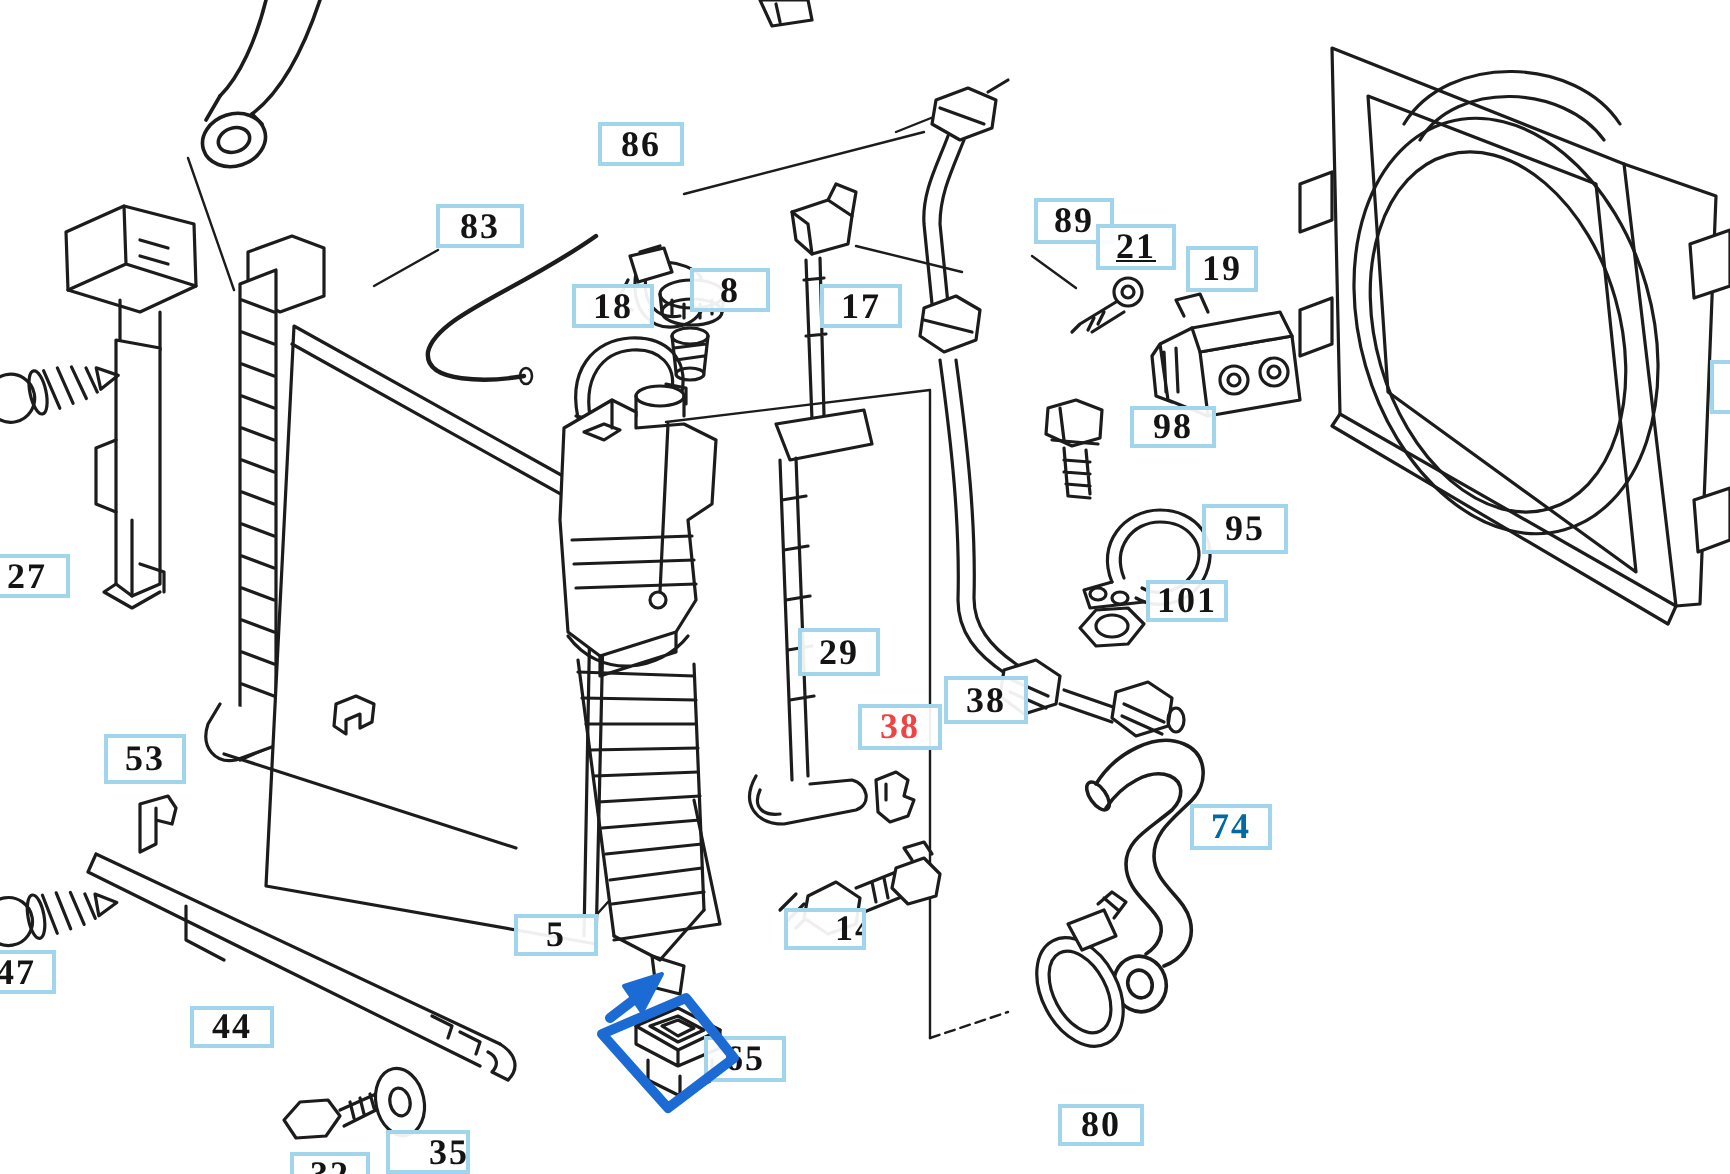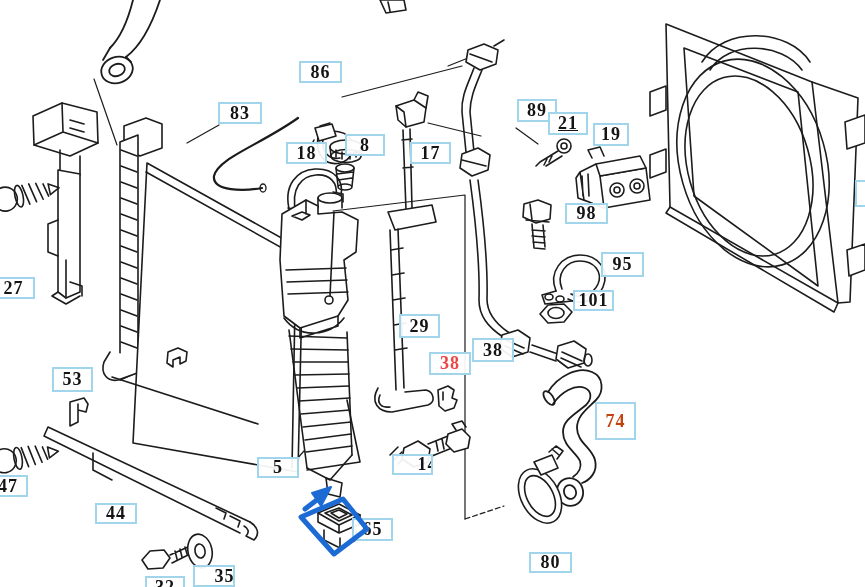--- a/index.html
+++ b/index.html
@@ -288,21 +288,21 @@
       <div class="part-label" style="left: 345px; top: 134px; width: 40px; height: 22px; border-color: rgb(160, 213, 236); color: rgb(20, 20, 20);">8</div>
       <div class="part-label" style="left: 410px; top: 142px; width: 41px; height: 22px; border-color: rgb(160, 213, 236); color: rgb(20, 20, 20);">17</div>
       <div class="part-label" style="left: 565px; top: 203px; width: 43px; height: 21px; border-color: rgb(160, 213, 236); color: rgb(20, 20, 20); text-align: right;">98</div>
       <div class="part-label" style="left: 601px; top: 252px; width: 43px; height: 25px; border-color: rgb(160, 213, 236); color: rgb(20, 20, 20);">95</div>
       <div class="part-label" style="left: 573px; top: 290px; width: 41px; height: 21px; border-color: rgb(160, 213, 236); color: rgb(20, 20, 20);">101</div>
       <div class="part-label" style="left: -8px; top: 277px; width: 43px; height: 22px; border-color: rgb(160, 213, 236); color: rgb(20, 20, 20);">27</div>
       <div class="part-label" style="left: 399px; top: 314px; width: 41px; height: 24px; border-color: rgb(160, 213, 236); color: rgb(20, 20, 20);">29</div>
       <div class="part-label" style="left: 472px; top: 338px; width: 42px; height: 24px; border-color: rgb(160, 213, 236); color: rgb(20, 20, 20);">38</div>
       <div class="part-label" style="left: 429px; top: 352px; width: 42px; height: 23px; border-color: rgb(160, 213, 236); color: #ef4444;">38</div>
       <div class="part-label" style="left: 52px; top: 367px; width: 41px; height: 25px; border-color: rgb(160, 213, 236); color: rgb(20, 20, 20);">53</div>
-      <div class="part-label" style="left: 595px; top: 402px; width: 41px; height: 38px; border-color: rgb(160, 213, 236); color: #c2410c;">74</div>
+      <div class="part-label" style="left: 595px; top: 402px; width: 41px; height: 23px; border-color: rgb(160, 213, 236); color: #0369a1;">74</div>
       <div class="part-label" style="left: 257px; top: 457px; width: 42px; height: 21px; border-color: rgb(160, 213, 236); color: rgb(20, 20, 20);">5</div>
       <div class="part-label" style="left: 392px; top: 454px; width: 41px; height: 21px; border-color: rgb(160, 213, 236); color: rgb(20, 20, 20); padding-left: 30px;">14</div>
       <div class="part-label" style="left: -12px; top: 475px; width: 40px; height: 22px; border-color: rgb(160, 213, 236); color: rgb(20, 20, 20);">47</div>
       <div class="part-label" style="left: 95px; top: 503px; width: 42px; height: 21px; border-color: rgb(160, 213, 236); color: rgb(20, 20, 20);">44</div>
       <div class="part-label" style="left: 352px; top: 518px; width: 41px; height: 23px; border-color: rgb(160, 213, 236); color: rgb(20, 20, 20);">65</div>
       <div class="part-label" style="left: 529px; top: 552px; width: 43px; height: 21px; border-color: rgb(160, 213, 236); color: rgb(20, 20, 20);">80</div>
       <div class="part-label" style="left: 193px; top: 565px; width: 42px; height: 22px; border-color: rgb(160, 213, 236); color: rgb(20, 20, 20); padding-left: 21px;">35</div>
       <div class="part-label" style="left: 145px; top: 576px; width: 40px; height: 22px; border-color: rgb(160, 213, 236); color: rgb(20, 20, 20);">32</div>
       <div class="part-label" style="left: 855px; top: 180px; width: 30px; height: 27px; border-color: rgb(160, 213, 236); color: rgb(20, 20, 20);"></div>
     </div>

